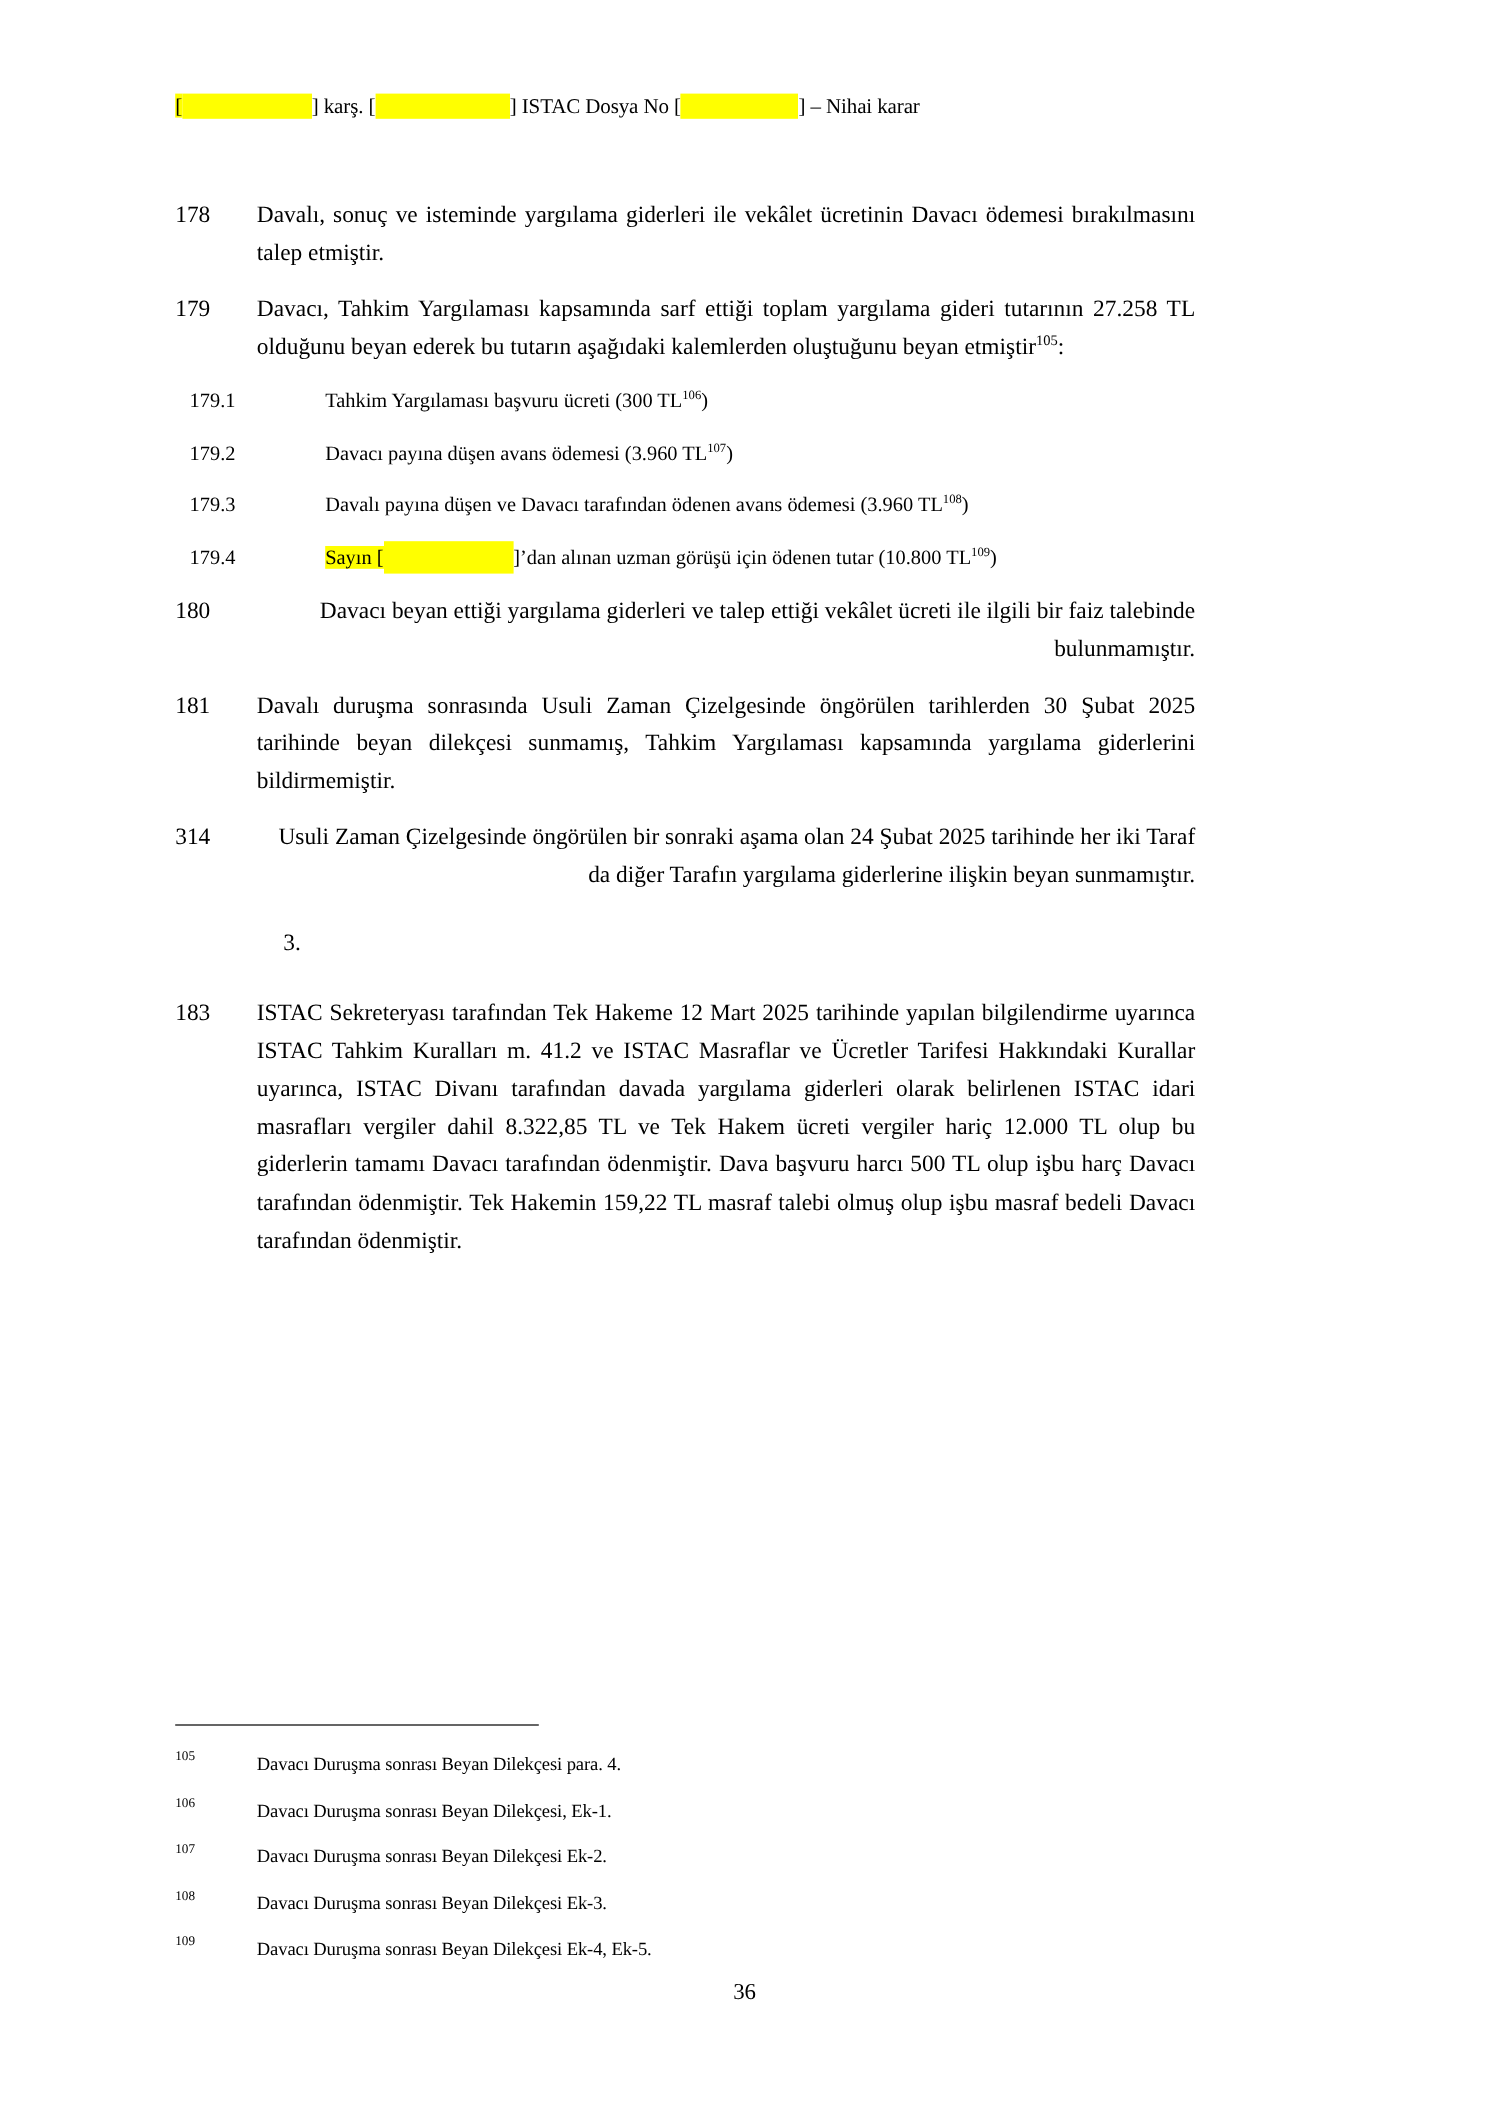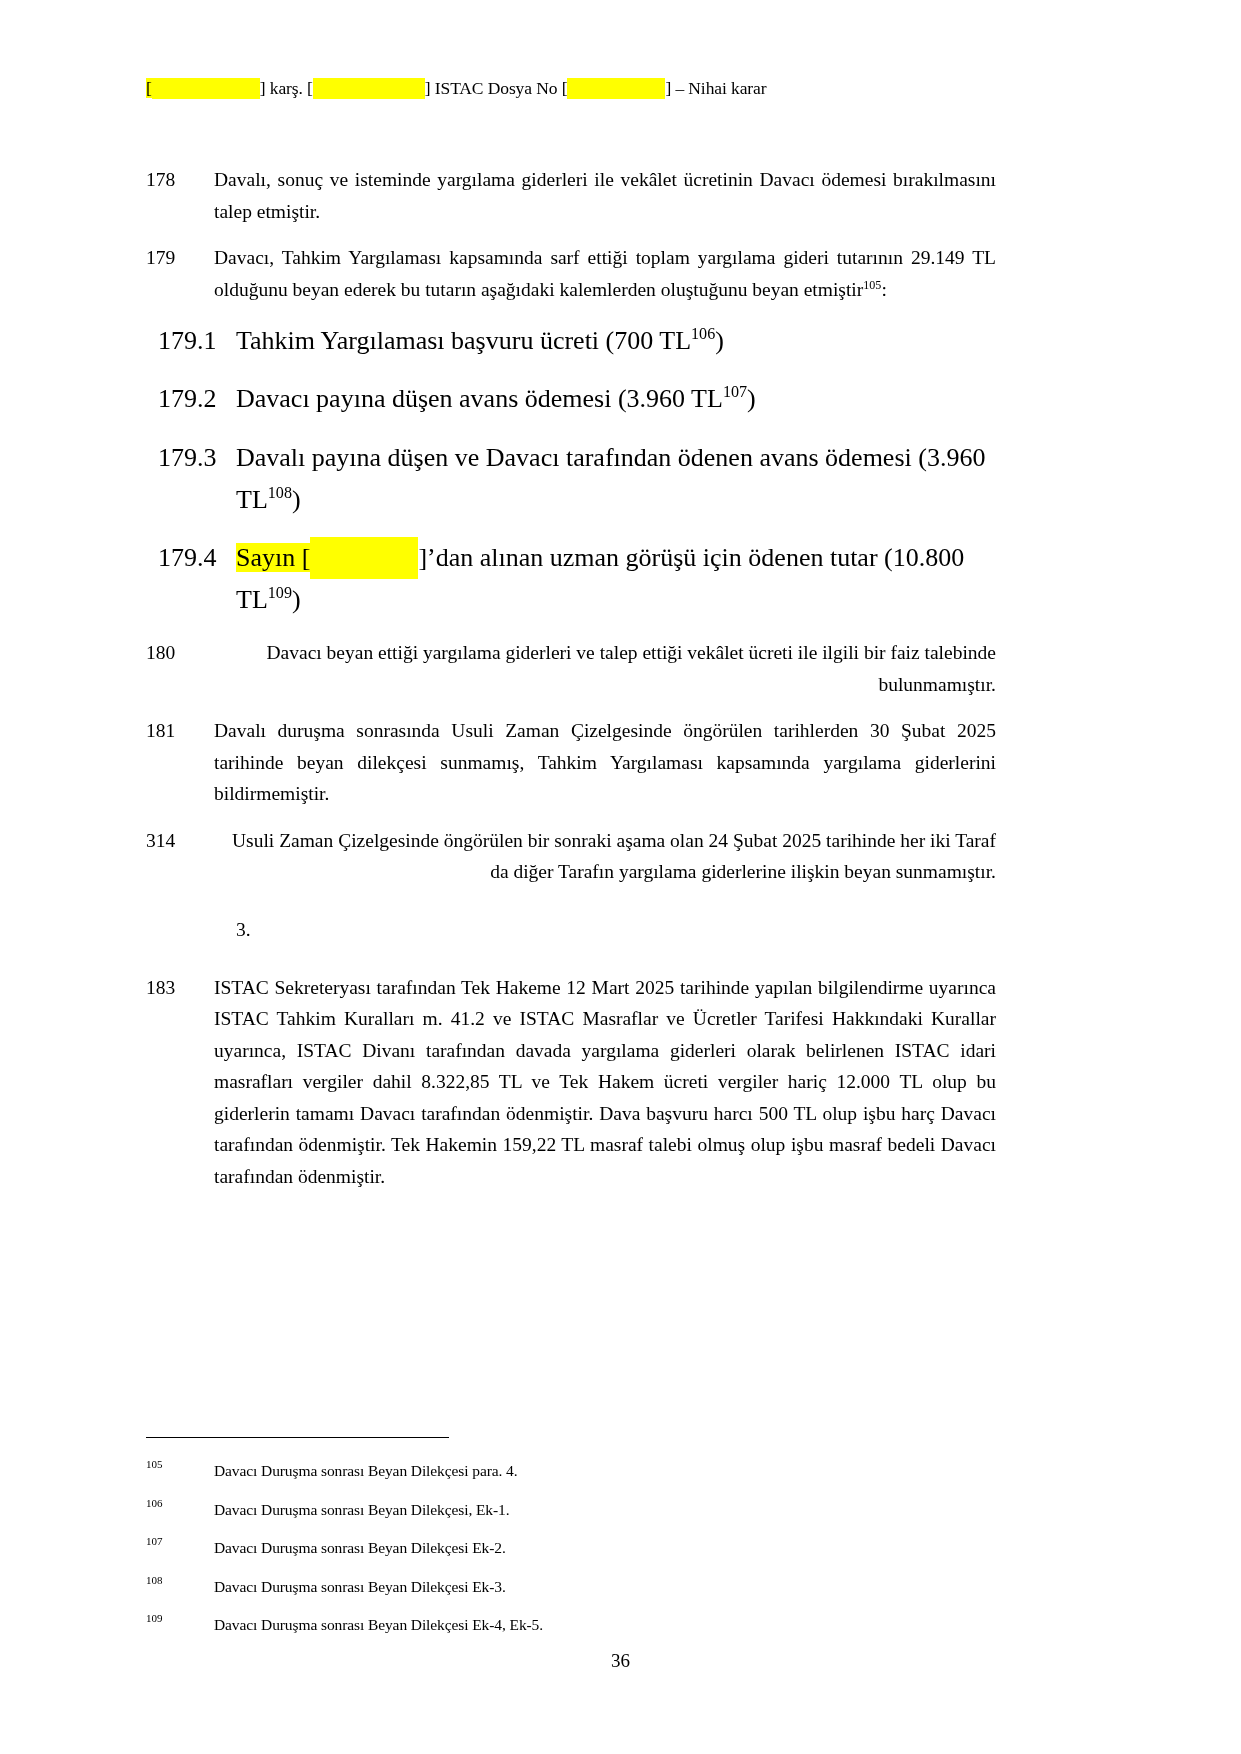--- a/index.html
+++ b/index.html
@@ -72,22 +72,23 @@
   }
   .para .txt.nojust {
     text-align: right;
   }
 
   
   .subpara {
     display: flex;
     align-items: flex-start;
     margin-bottom: 16px;
-    font-size: 26px;
+    font-size: 17px;
     line-height: 1.62;
+    gap: 35px;
   }
   .subpara .num {
     flex: 0 0 auto;
     width: 78px;
     margin-left: 12px;
     text-align: left;
   }
   .subpara .txt {
     flex: 1 1 auto;
     text-align: left;
@@ -173,26 +174,26 @@
 
   <div class="body-area">
 
     <div class="para">
       <div class="num">178</div>
       <div class="txt">Davalı, sonuç ve isteminde yargılama giderleri ile vekâlet ücretinin Davacı ödemesi bırakılmasını talep etmiştir.</div>
     </div>
 
     <div class="para">
       <div class="num">179</div>
-      <div class="txt"><span>Davacı, Tahkim Yargılaması kapsamında sarf ettiği toplam yargılama gideri tutarının 29.149 TL olduğunu beyan ederek bu tutarın aşağıdaki kalemlerden oluştuğunu beyan etmiştir</span><sup>105</sup><span>:</span></div>
+      <div class="txt"><span>Davacı, Tahkim Yargılaması kapsamında sarf ettiği toplam yargılama gideri tutarının 27.258 TL olduğunu beyan ederek bu tutarın aşağıdaki kalemlerden oluştuğunu beyan etmiştir</span><sup>105</sup><span>:</span></div>
     </div>
 
     <div class="subpara">
       <div class="num">179.1</div>
-      <div class="txt"><span>Tahkim Yargılaması başvuru ücreti (700 TL</span><sup>106</sup><span>)</span></div>
+      <div class="txt"><span>Tahkim Yargılaması başvuru ücreti (300 TL</span><sup>106</sup><span>)</span></div>
     </div>
 
     <div class="subpara">
       <div class="num">179.2</div>
       <div class="txt"><span>Davacı payına düşen avans ödemesi (3.960 TL</span><sup>107</sup><span>)</span></div>
     </div>
 
     <div class="subpara">
       <div class="num">179.3</div>
       <div class="txt"><span>Davalı payına düşen ve Davacı tarafından ödenen avans ödemesi (3.960 TL</span><sup>108</sup><span>)</span></div>

